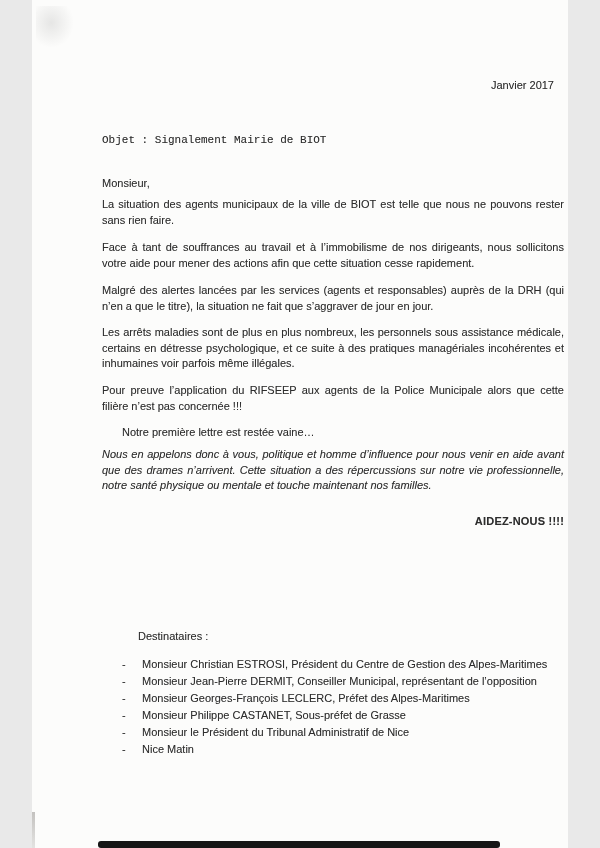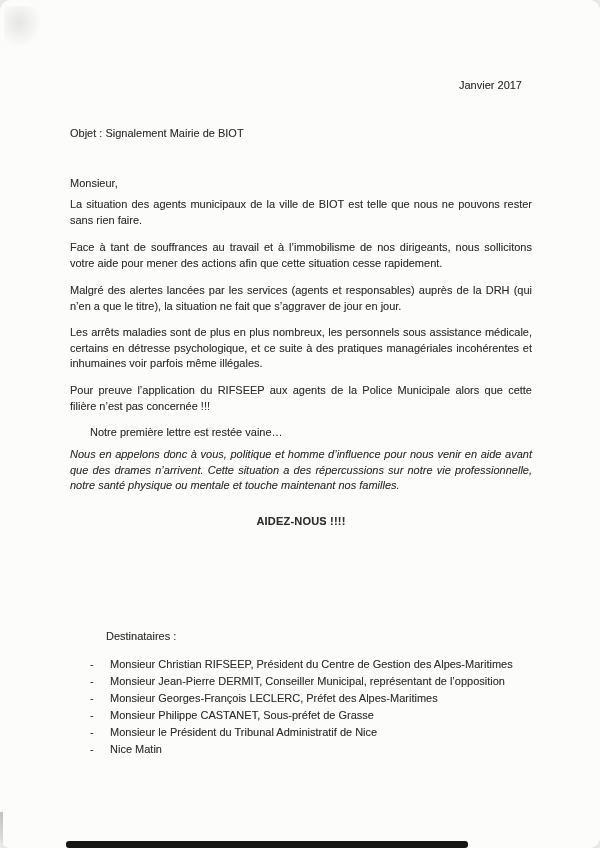--- a/index.html
+++ b/index.html
@@ -2,61 +2,60 @@
 <html lang="fr"><head>
 <meta charset="utf-8">
 <style>
   html, body {
     margin: 0;
     padding: 0;
     background: #e9e9e9;
   }
   .page {
     position: relative;
-    width: 600px;
+    width: 536px;
     height: 848px;
     margin: 0 auto;
     background: #fcfcfb;
     overflow: hidden;
     font-family: "Liberation Sans", "DejaVu Sans", sans-serif;
     color: #2d2d2d;
-    border-radius: 11px;
   }
   .page * {
     text-shadow: 0 0 0.6px rgba(70,70,70,0.35); 
   }
   .content-block {
     position: absolute;
     left: 70px;
     width: 462px;
     font-size: 11px;
     line-height: 15.5px;
   }
   .date {
     top: 78px;
     text-align: right;
     padding-right: 10px;
     box-sizing: border-box;
   }
-  .subject    { top: 126px; }
+  .subject    { top: 133px; font-family: Liberation Mono, monospace; }
   .salutation { top: 176px; }
   p.para {
     margin: 0;
     text-align: justify;
   }
   .p1 { top: 197px; }
   .p2 { top: 240px; }
   .p3 { top: 283px; }
   .p4 { top: 325px; }
   .p5 { top: 383px; }
   .p6 { top: 425px; padding-left: 20px; }
   .p7 { top: 447px; font-style: italic; }
   .callout {
     top: 514px;
-    text-align: center;
+    text-align: right;
     font-weight: bold;
     letter-spacing: 0.2px;
   }
   .signature  { top: 556px; }
   .dest-title { top: 629px; padding-left: 36px; }
   .dest-list  { top: 656px; }
   .dest-item {
     display: flex;
     line-height: 17px;
   }
@@ -120,21 +119,21 @@
   <p class="content-block para p7">Nous en appelons donc à vous, politique et homme d’influence pour nous venir en aide avant que des drames n’arrivent. Cette situation a des répercussions sur notre vie professionnelle, notre santé physique ou mentale et touche maintenant nos familles.</p>
 
   <div class="content-block callout">AIDEZ-NOUS !!!!</div>
 
 
   <div class="content-block dest-title">Destinataires :</div>
 
   <div class="content-block dest-list">
     <div class="dest-item">
       <span class="dash">-</span>
-      <span class="dest-text">Monsieur Christian RIFSEEP, Président du Centre de Gestion des Alpes-Maritimes</span>
+      <span class="dest-text">Monsieur Christian ESTROSI, Président du Centre de Gestion des Alpes-Maritimes</span>
     </div>
     <div class="dest-item">
       <span class="dash">-</span>
       <span class="dest-text">Monsieur Jean-Pierre DERMIT, Conseiller Municipal, représentant de l’opposition</span>
     </div>
     <div class="dest-item">
       <span class="dash">-</span>
       <span class="dest-text">Monsieur Georges-François LECLERC, Préfet des Alpes-Maritimes</span>
     </div>
     <div class="dest-item">

